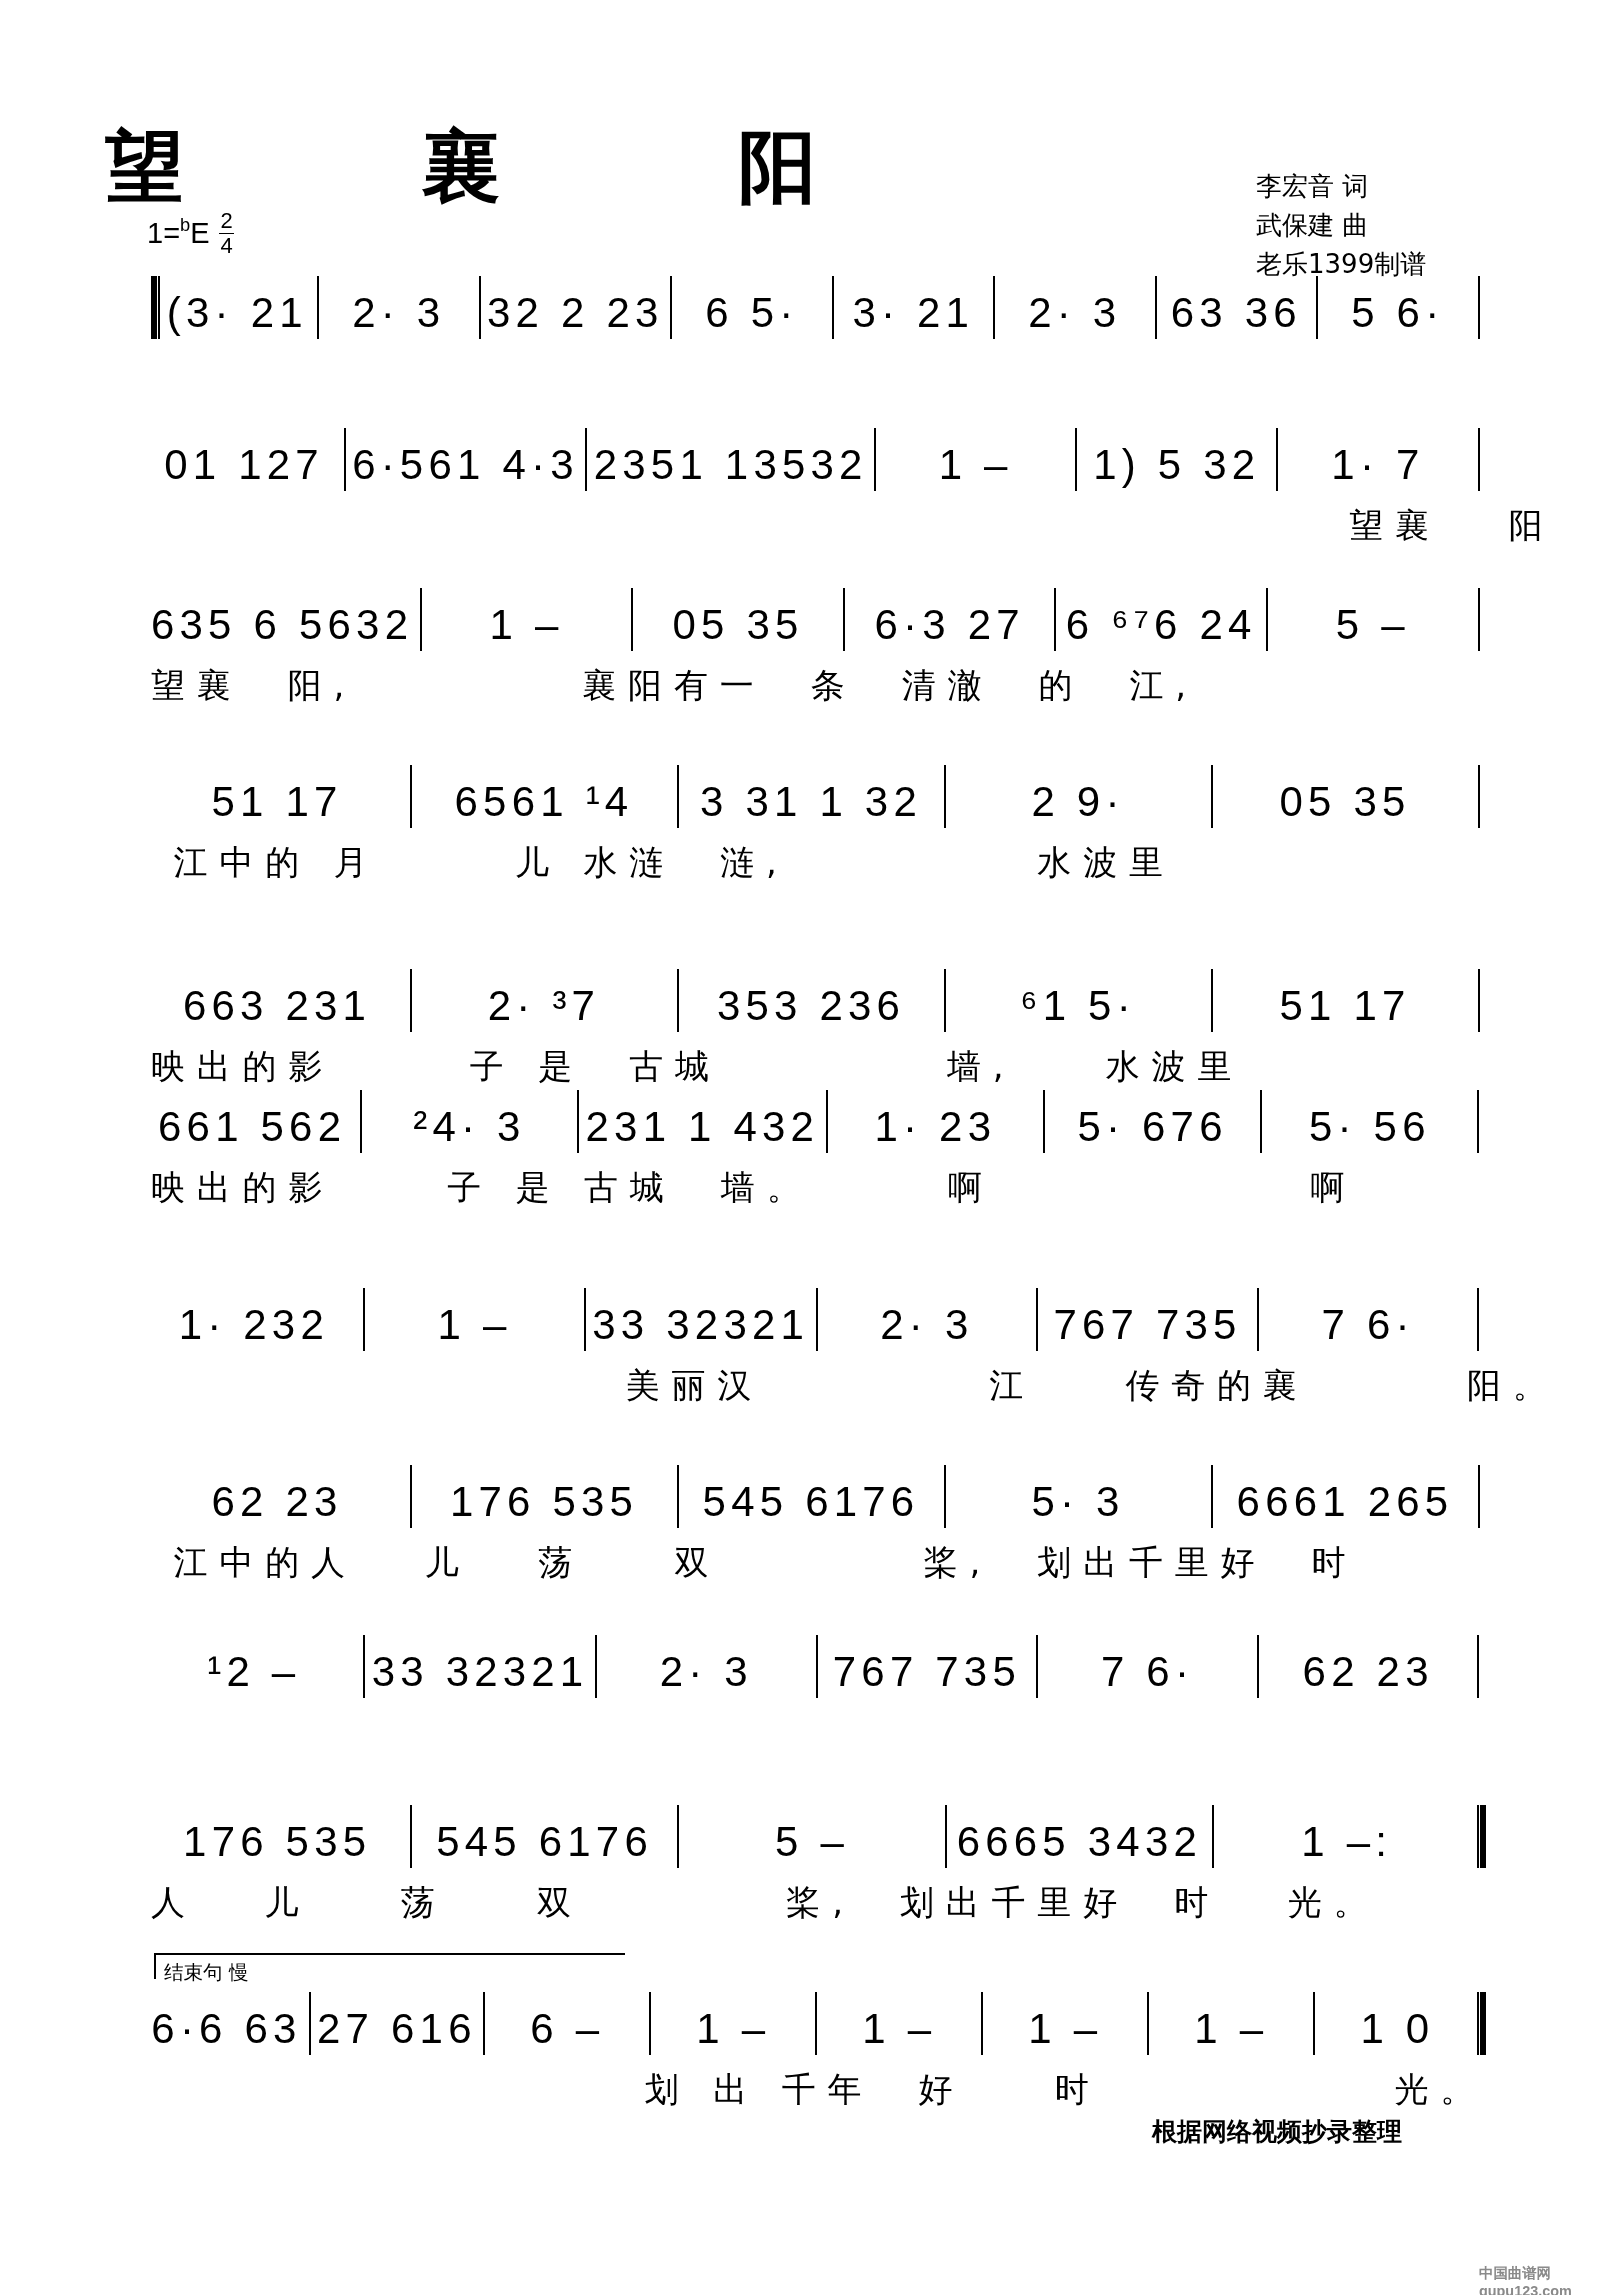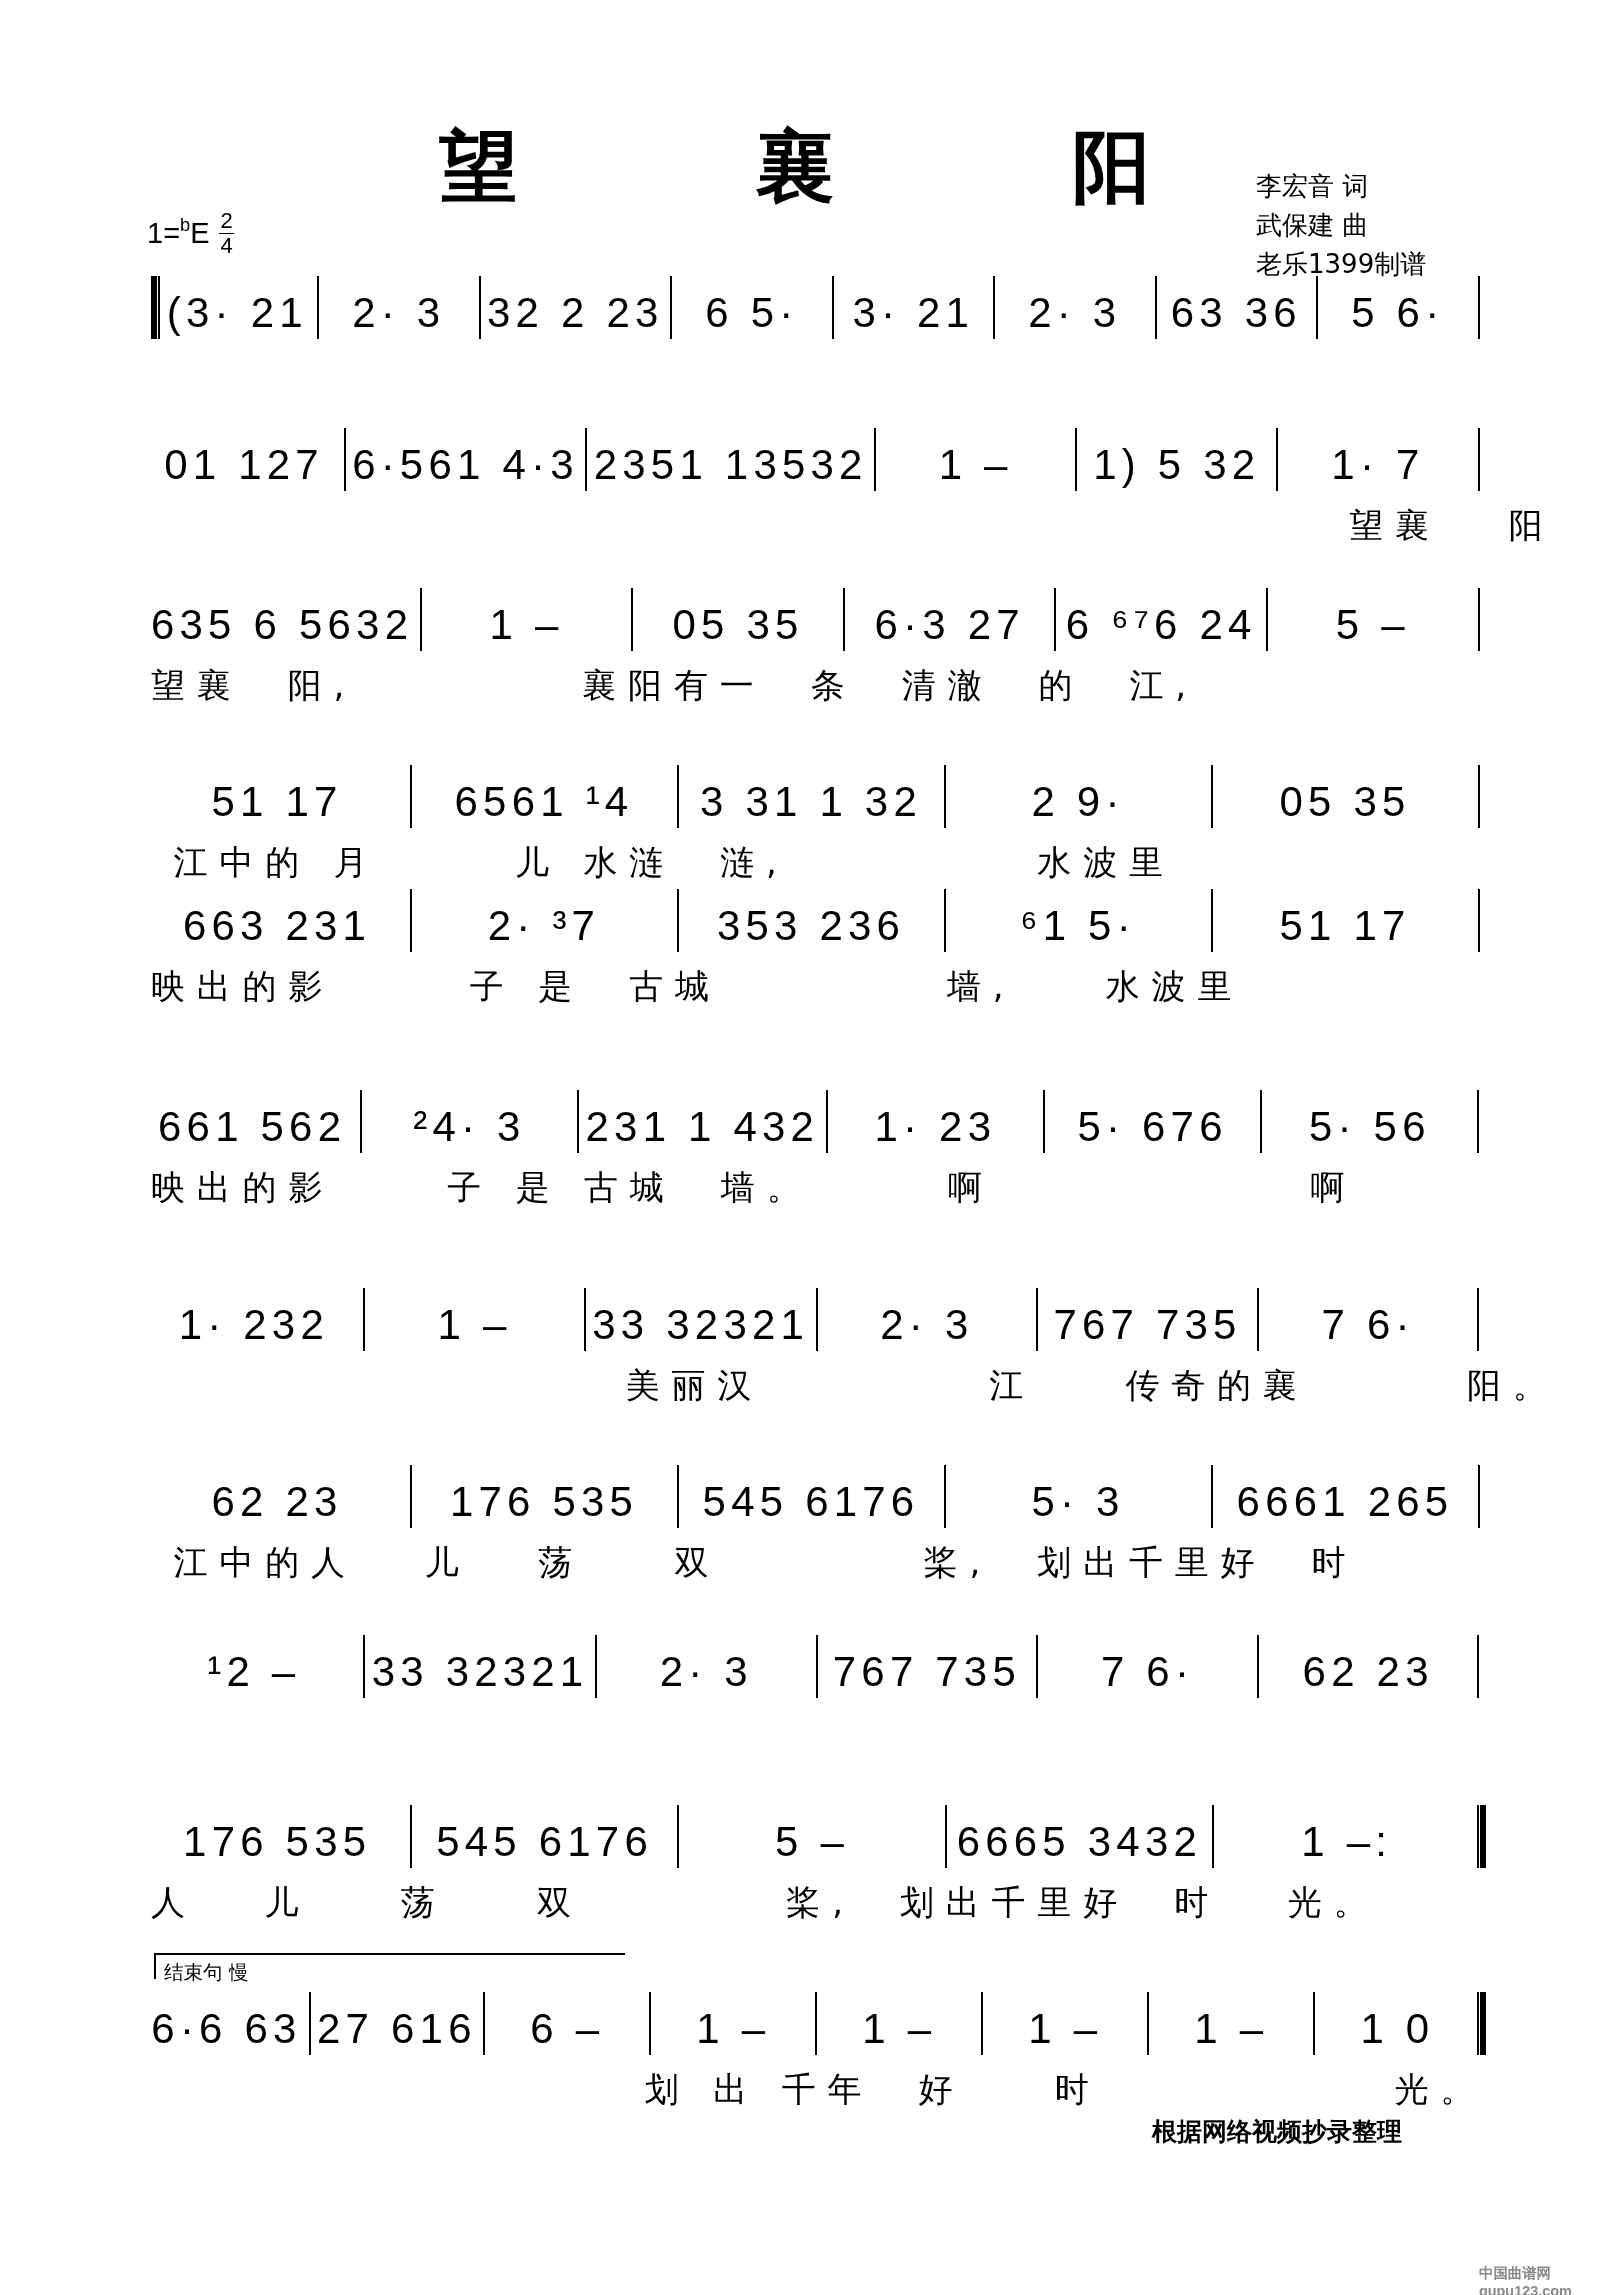--- a/index.html
+++ b/index.html
@@ -1,19 +1,19 @@
 <!DOCTYPE html>
 <html style="font-size:10.5px"><head>
 <meta charset="utf-8">
 <style>
   * { box-sizing: border-box; margin: 0; padding: 0; }
   html, body { width: 1623px; height: 2295px; background: #ffffff; }
   body { position: relative; font-family: "Liberation Sans", "DejaVu Sans", sans-serif; color: #000; overflow: hidden; }
 
-  .title { position: absolute; top: 115px; left: 0; width: 1623px; text-align: center; font-family: "DejaVu Sans", sans-serif; font-weight: bold; font-size: 79px; letter-spacing: 105px; padding-left: 72px; }
+  .title { position: absolute; top: 115px; left: 0; width: 1623px; font-family: "DejaVu Sans", sans-serif; font-weight: bold; font-size: 79px; letter-spacing: 105px; padding-left: 105px; }
   .credits { position: absolute; top: 167px; left: 1256px; font-family: "DejaVu Sans", sans-serif; font-weight: normal; font-size: 26px; line-height: 39px; }
   .key { position: absolute; top: 209px; left: 147px; font-size: 29px; display: flex; align-items: center; }
   .key sup { font-size: 18.3px; position: relative; top: -7.9px; }
   .timesig { display: inline-flex; flex-direction: column; align-items: center; font-size: 22px; line-height: 23.6px; margin-left: 9.2px; }
   .timesig .bar { width: 15.7px; height: 1.3px; background: #000; }
 
   .system { position: absolute; left: 151px; width: 1335px; height: 131px; }
   .notes { position: absolute; top: 0; left: 0; right: 0; height: 72px; display: flex; align-items: flex-end; }
   .bar-line { width: 2px; height: 63px; background: #000; margin: 0 6.5px; align-self: flex-end; }
   .dbl-start { width: 9.2px; height: 63px; border-left: 6.5px solid #000; border-right: 2px solid #000; margin-right: 3.9px; align-self: flex-end; }
@@ -115,21 +115,21 @@
     <div class="measure">3 31 1 32</div>
       <div class="bar-line"></div>
     <div class="measure">2 9·</div>
       <div class="bar-line"></div>
     <div class="measure">05 35</div>
       <div class="bar-line"></div>
   </div>
   <div class="lyrics"> 江中的 月      儿 水涟  涟,           水波里</div>
 </div>
 
-<div class="system" style="top:880px;">
+<div class="system" style="top:960px;">
   <div class="notes">
     <div class="measure">663 231</div>
       <div class="bar-line"></div>
     <div class="measure">2· ³7</div>
       <div class="bar-line"></div>
     <div class="measure">353 236</div>
       <div class="bar-line"></div>
     <div class="measure">⁶1 5·</div>
       <div class="bar-line"></div>
     <div class="measure">51 17</div>

